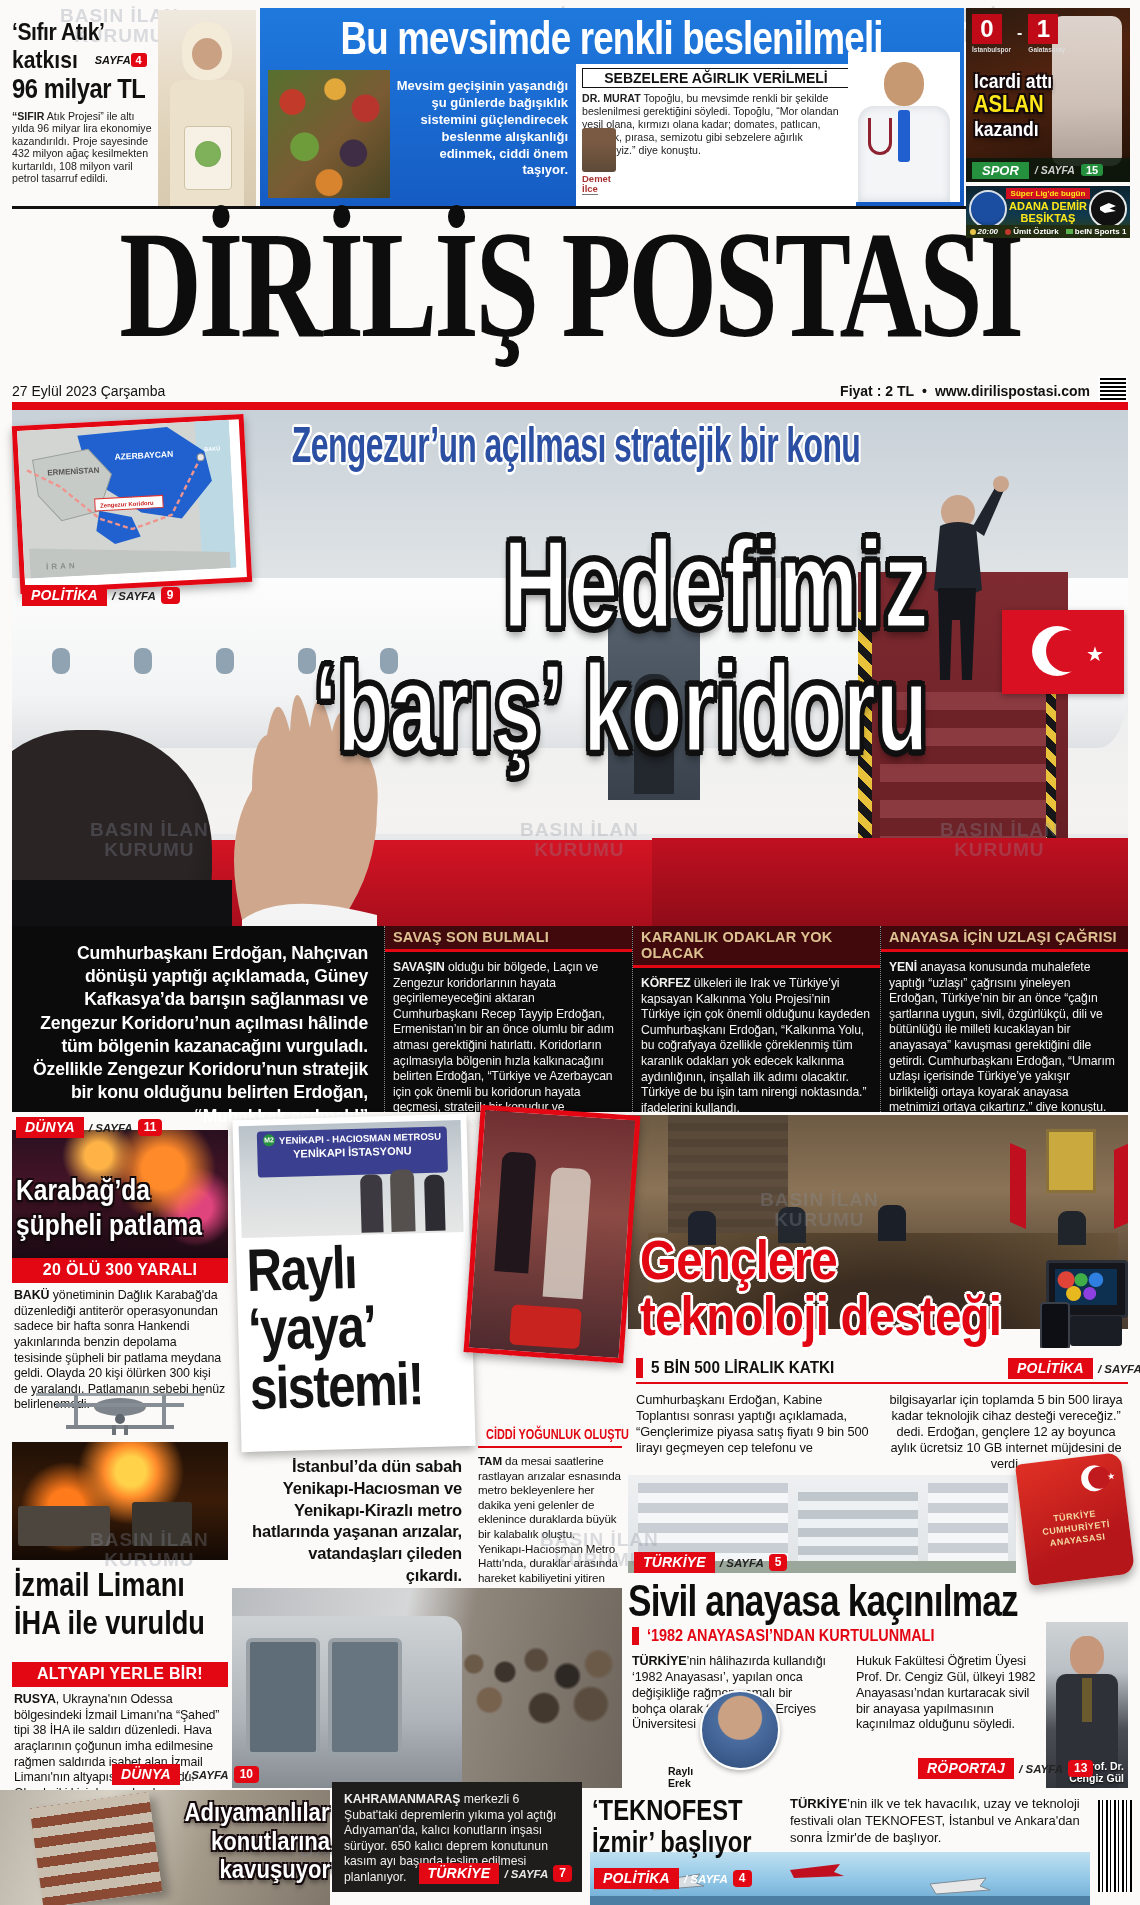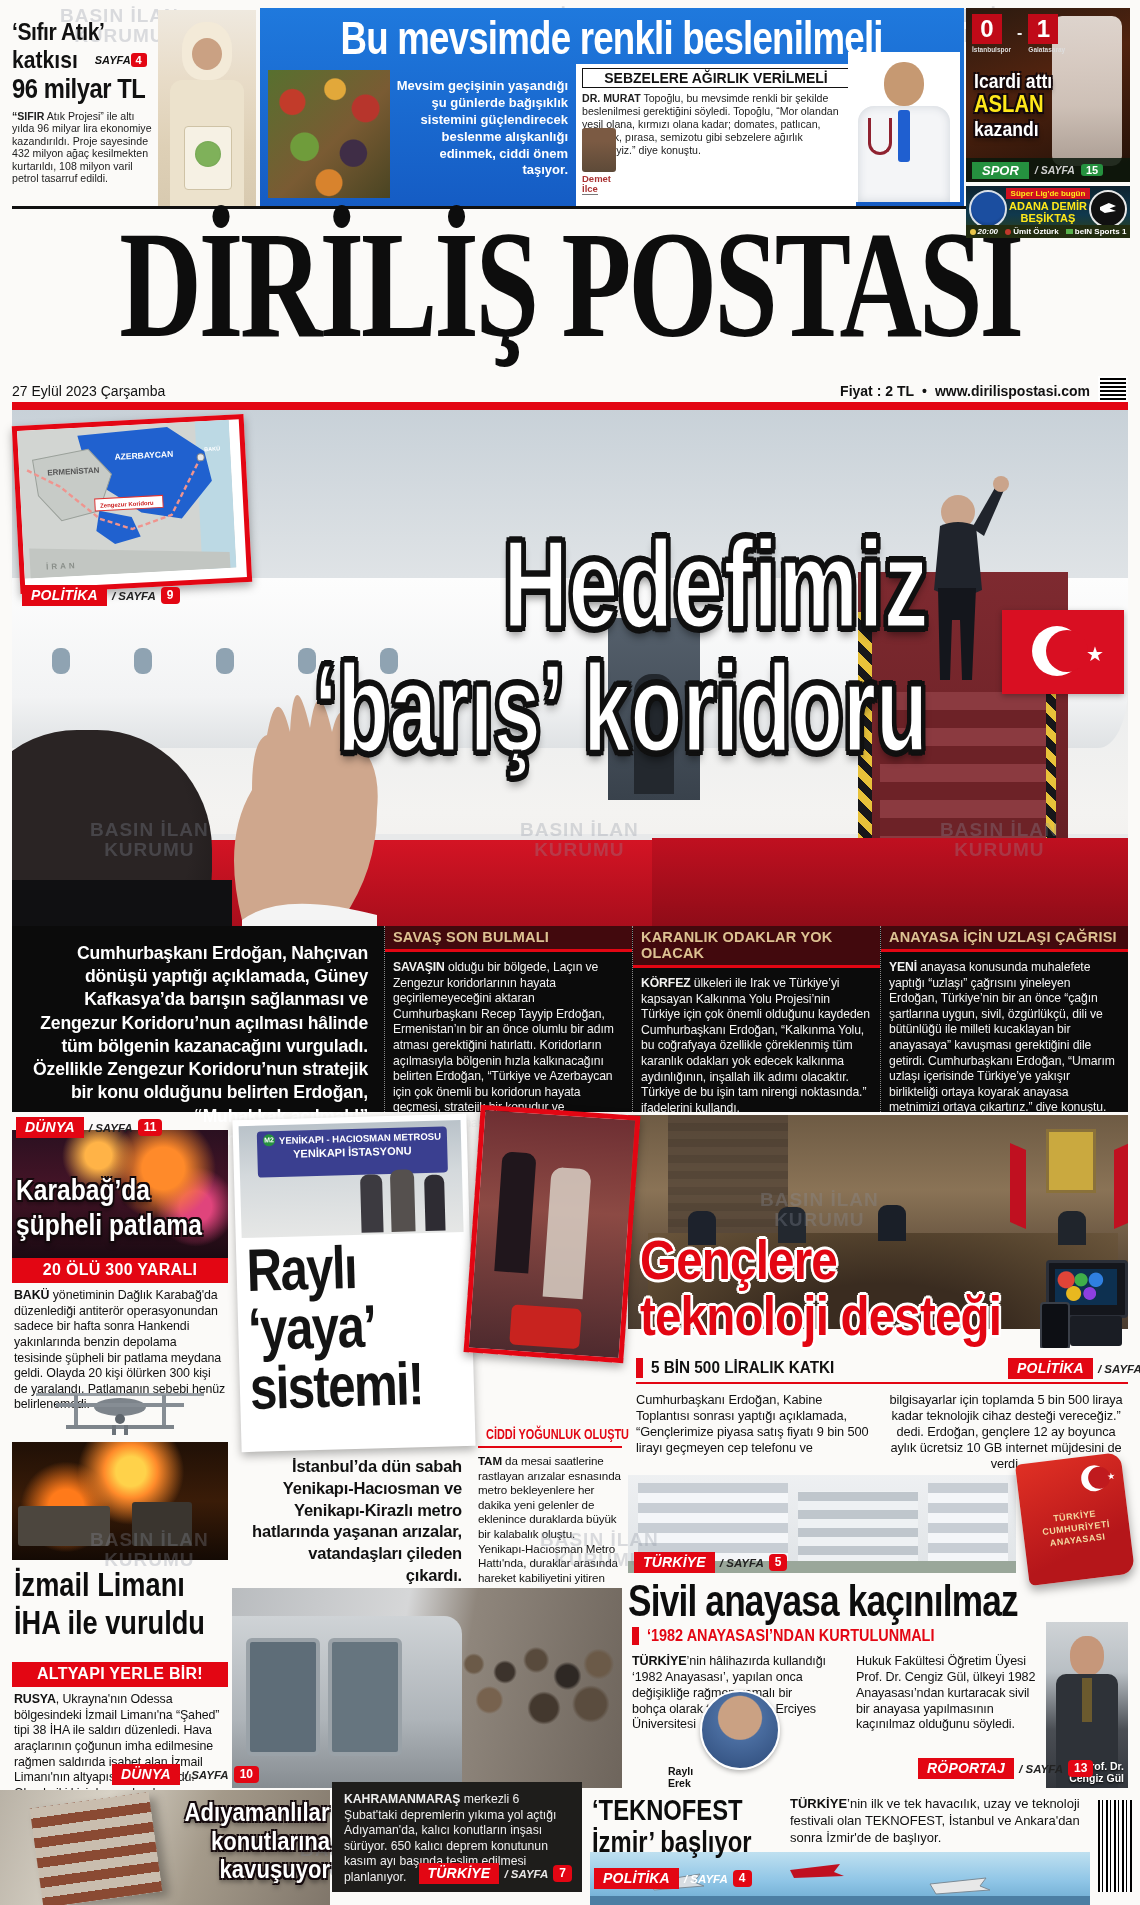--- a/index.html
+++ b/index.html
@@ -219,20 +219,23 @@
     <div class="abs" style="left:640px;top:428px;width:476px;height:88px;background:linear-gradient(180deg,#c01020,#8f0c18);"></div>
 
     <svg class="abs" style="left:170px;top:210px;" width="260" height="310" viewBox="0 0 260 310">
       <path d="M60 300 Q40 220 70 170 Q70 120 85 115 Q95 60 108 112 Q112 40 128 108 Q136 50 150 112 Q160 70 170 118 Q200 140 195 190 Q195 250 160 300 Z" fill="#cfa78d"></path>
       <path d="M60 300 Q100 270 195 295 L195 310 L60 310 Z" fill="#f4f4f4"></path>
     </svg>
 
     <div class="abs" style="left:-50px;top:320px;width:250px;height:260px;background:radial-gradient(ellipse at 45% 40%,#2a2424 60%,#171314 100%);border-radius:46%;"></div>
     <div class="abs" style="left:-40px;top:470px;width:260px;height:60px;background:#101012;"></div>
 
+    <div class="abs outlineW" style="left:120px;top:6px;width:880px;text-align:center;font-weight:800;font-size:50px;color:#2b4fa2;letter-spacing:-1px;">
+      <span class="cx" style="transform:scaleX(.64);transform-origin:50% 50%;">Zengezur’un açılması stratejik bir konu</span>
+    </div>
 
     <div class="abs outlineB" style="right:200px;top:226px;font-weight:800;font-size:125px;color:#fff;text-align:right;white-space:nowrap;">
       <span class="cx" style="transform:scaleX(.68);transform-origin:100% 50%;">‘barış’ koridoru</span>
     </div>
     <div class="abs outlineB" style="right:200px;top:102px;font-weight:800;font-size:125px;color:#fff;text-align:right;white-space:nowrap;">
       <span class="cx" style="transform:scaleX(.72);transform-origin:100% 50%;">Hedefimiz</span>
     </div>
   </div>
 
   <div class="abs" style="left:16px;top:420px;width:222px;height:158px;transform:rotate(-3deg);background:#fff;border:5px solid #e30613;box-shadow:0 4px 10px rgba(0,0,0,.35);z-index:20;">

